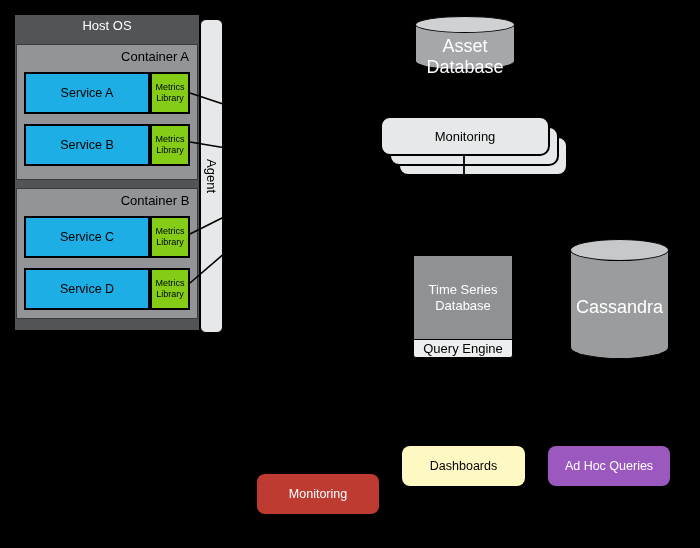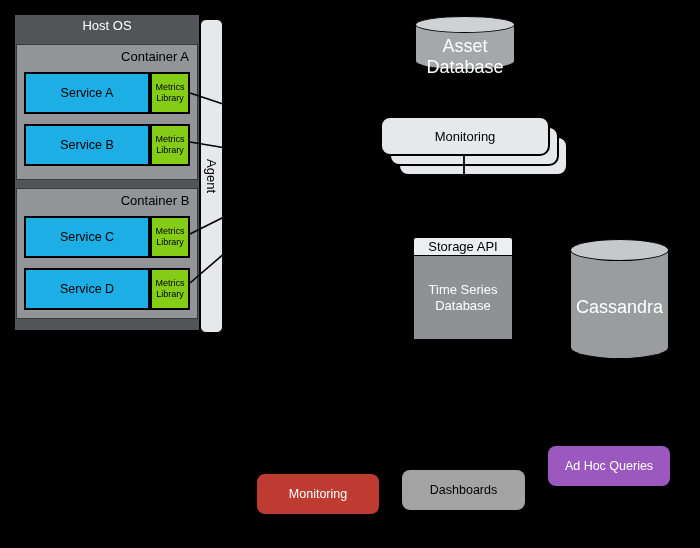--- a/index.html
+++ b/index.html
@@ -102,34 +102,34 @@
   <div class="cyl-body"></div>
   <div class="cyl-top"></div>
   <div class="cyl-text"><span>Asset</span><br><span>Database</span></div>
 </div>
 
 <div class="abs coll coll-back"></div>
 <div class="abs coll coll-mid"></div>
 <div class="abs coll coll-front">Monitoring</div>
 
 <div class="abs tsdb">
-  <div class="tsdb-band tsdb-top">Storage API</div>
   <div class="tsdb-body">
     <div><span>Time Series</span><br><span>Database</span></div>
   </div>
+  <div class="tsdb-band tsdb-bottom">Query Engine</div>
 </div>
 
 <div class="abs cylinder cassandra">
   <div class="cyl-body"></div>
   <div class="cyl-top"></div>
   <div class="cyl-text">Cassandra</div>
 </div>
 
 <div class="abs outbtn out-0" style="background-color: rgb(190, 59, 49); color: rgb(255, 255, 255); margin-top: 28px;">Monitoring</div>
-<div class="abs outbtn out-1" style="background-color: #a3a3a3; color: rgb(0, 0, 0); margin-top: 24px;">Dashboards</div>
+<div class="abs outbtn out-1" style="background-color: #fef9c3; color: rgb(0, 0, 0);">Dashboards</div>
 <div class="abs outbtn out-2" style="background-color: rgb(155, 89, 192); color: rgb(255, 255, 255);">Ad Hoc Queries</div>
 
 <svg class="lines-overlay" width="700" height="548">
   <line x1="190" y1="93" x2="226" y2="105" stroke="#000" stroke-width="1.6"></line>
   <line x1="190" y1="142" x2="226" y2="148" stroke="#000" stroke-width="1.6"></line>
   <line x1="190" y1="234" x2="226" y2="216" stroke="#000" stroke-width="1.6"></line>
   <line x1="190" y1="283" x2="226" y2="252" stroke="#000" stroke-width="1.6"></line>
   <line x1="464" y1="156" x2="464" y2="179" stroke="#000" stroke-width="1.8"></line>
 </svg>
 

